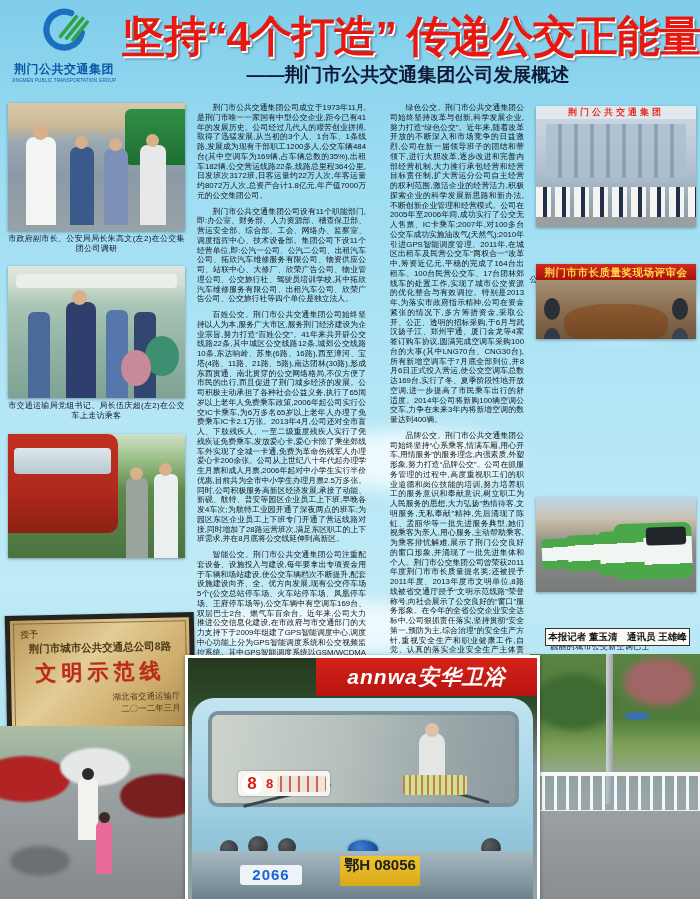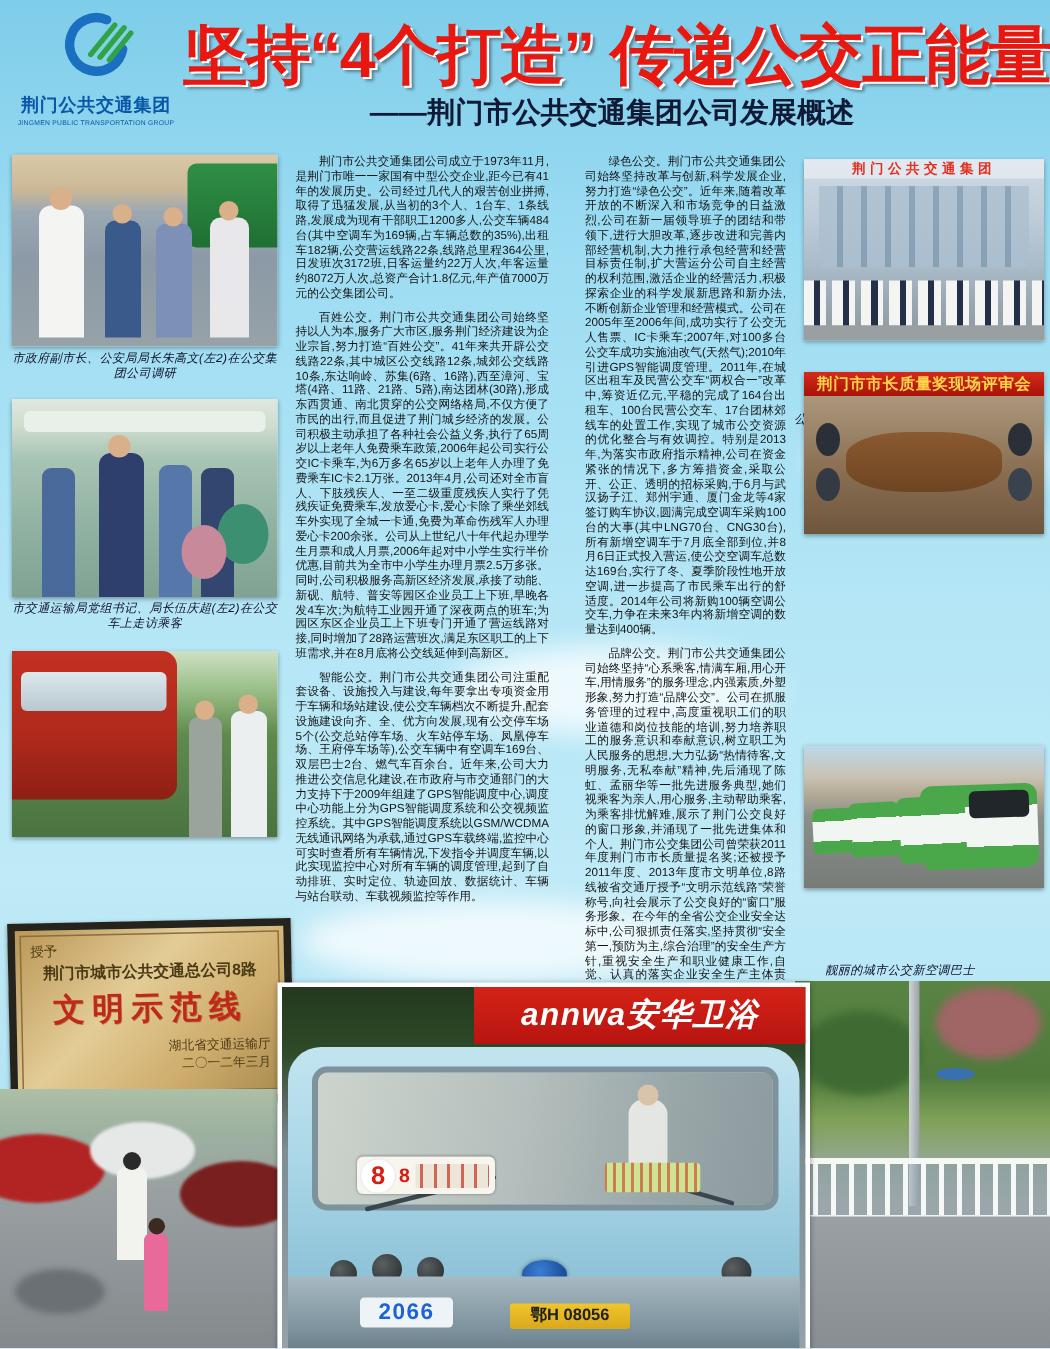--- a/index.html
+++ b/index.html
@@ -1,21 +1,21 @@
 <!DOCTYPE html>
 <html><head>
 <meta charset="utf-8">
 <style>
   html,body{margin:0;padding:0;}
   body{font-family:"Liberation Sans","DejaVu Sans",sans-serif;}
   #page{position:relative;width:700px;height:899px;overflow:hidden;
     background:linear-gradient(180deg,#7ecdea 0%,#9cdcf2 18%,#b4e6f6 45%,#bfeaf7 65%,#a6ddf1 100%);}
   .cloud{position:absolute;background:rgba(255,255,255,.75);border-radius:50%;filter:blur(9px);}
   .photo{position:absolute;overflow:hidden;box-shadow:0 1px 3px rgba(0,0,0,.35);}
-  .cap{position:absolute;font-size:8px;line-height:10px;color:#101028;text-align:center;font-style:italic;letter-spacing:.3px;}
+  .cap{position:absolute;font-size:8px;line-height:10px;color:#101028;text-align:center;letter-spacing:.3px;}
   
   #logo{position:absolute;left:8px;top:6px;width:112px;height:88px;text-align:center;}
   #logo .cn{font-size:12px;font-weight:bold;color:#0a57a8;letter-spacing:.5px;margin-top:1px;}
   #logo .en{font-size:4.5px;color:#0a57a8;letter-spacing:.2px;}
   #main-title{position:absolute;left:122px;top:8px;width:572px;text-align:left;
     font-size:43px;font-weight:900;color:#e81810;letter-spacing:-1px;white-space:nowrap;
     text-shadow:1.5px 1.5px 0 #ffffff,3px 3px 2px rgba(40,40,40,.45);}
   #sub-title{position:absolute;left:122px;top:62px;width:572px;text-align:center;
     font-size:19px;font-weight:bold;color:#101a36;}
   
@@ -66,22 +66,22 @@
   #route-sign .num2{color:#d81e12;font-size:13px;font-weight:bold;margin-left:2px;}
   #route-sign .strip{flex:1;height:16px;margin:0 4px;background:repeating-linear-gradient(90deg,#e8e2d4 0 3px,#c9402e 3px 5px,#e8e2d4 5px 9px);opacity:.8;border-radius:2px;}
   #green-sticker{position:absolute;right:48px;bottom:8px;width:64px;height:20px;background:#cfe492;border-radius:3px;
     background-image:repeating-linear-gradient(90deg,rgba(200,40,30,.55) 0 2px,transparent 2px 6px);}
   #buslogo{position:absolute;left:50%;top:142px;width:30px;height:19px;margin-left:-15px;border-radius:50%;
     background:radial-gradient(circle at 40% 40%,#3a7fd4,#123f8a);box-shadow:0 0 3px rgba(0,0,0,.4);}
   .lightcl{position:absolute;border-radius:50%;background:radial-gradient(circle at 35% 35%,#5a5f62,#23282b);}
   #bumper{position:absolute;left:0;right:0;bottom:0;height:48px;background:linear-gradient(180deg,#a7b9c2,#7e949e 70%,#6c818c);}
   #fleetno{position:absolute;left:48px;bottom:14px;width:62px;height:20px;background:#edf3f6;border-radius:3px;
     color:#1b63d4;font-size:15px;font-weight:900;text-align:center;line-height:20px;letter-spacing:1px;}
-  #plate{position:absolute;left:148px;bottom:13px;width:80px;height:17px;background:linear-gradient(180deg,#f0c52c,#d9a81c);
-    border-radius:2px;color:#20221f;font-size:11px;font-weight:bold;text-align:center;line-height:17px;}
+  #plate{position:absolute;left:148px;bottom:13px;width:80px;height:30px;background:linear-gradient(180deg,#f0c52c,#d9a81c);
+    border-radius:2px;color:#20221f;font-size:15px;font-weight:bold;text-align:center;line-height:17px;}
   
   .blob{position:absolute;border-radius:50%;}
   .rect{position:absolute;}
   
   #rp2-banner{position:absolute;left:0;top:0;right:0;height:16px;background:linear-gradient(180deg,#d62a1a,#a81208);
     color:#ffd34a;font-size:10.5px;font-weight:bold;text-align:center;line-height:16px;letter-spacing:.5px;}
   
   #rp3-callig{position:absolute;left:0;top:4px;right:0;text-align:center;color:#9fd4f0;font-size:10px;
     font-weight:bold;font-style:italic;letter-spacing:6px;}
   
@@ -161,56 +161,58 @@
     <div class="blob" style="left:120px;top:48px;width:80px;height:44px;background:#7a1f1f;filter:blur(1px);"></div>
     <div class="rect" style="left:78px;top:52px;width:20px;height:62px;background:#f2f2ee;border-radius:6px 6px 0 0;"></div>
     <div class="blob" style="left:82px;top:42px;width:12px;height:12px;background:#2a2a2a;"></div>
     <div class="rect" style="left:96px;top:96px;width:16px;height:52px;background:#e86a9a;border-radius:5px 5px 2px 2px;"></div>
     <div class="blob" style="left:99px;top:86px;width:11px;height:11px;background:#3a2a20;"></div>
     <div class="blob" style="left:10px;top:120px;width:60px;height:30px;background:#6a7074;filter:blur(2px);"></div>
   </div>
 
   <div id="artcol1" class="artcol">
       <p>荆门市公共交通集团公司成立于1973年11月,是荆门市唯一一家国有中型公交企业,距今已有41年的发展历史。公司经过几代人的艰苦创业拼搏,取得了迅猛发展,从当初的3个人、1台车、1条线路,发展成为现有干部职工1200多人,公交车辆484台(其中空调车为169辆,占车辆总数的35%),出租车182辆,公交营运线路22条,线路总里程364公里,日发班次3172班,日客运量约22万人次,年客运量约8072万人次,总资产合计1.8亿元,年产值7000万元的公交集团公司。</p>
+      <p>荆门市公共交通集团公司设有11个职能部门,即:办公室、财务部、人力资源部、稽查保卫部、营运安全部、综合部、工会、网络办、监察室、调度指挥中心、技术设备部。集团公司下设11个经营单位,即:公汽一公司、公汽二公司、出租汽车公司、拓欣汽车维修服务有限公司、物资供应公司、站联中心、大修厂、欣荣广告公司、物业管理公司、公交旅行社、驾驶员培训学校,其中拓欣汽车维修服务有限公司、出租汽车公司、欣荣广告公司、公交旅行社等四个单位是独立法人。</p>
       <p>百姓公交。荆门市公共交通集团公司始终坚持以人为本,服务广大市区,服务荆门经济建设为企业宗旨,努力打造“百姓公交”。41年来共开辟公交线路22条,其中城区公交线路12条,城郊公交线路10条,东达响岭、苏集(6路、16路),西至漳河、宝塔(4路、11路、21路、5路),南达团林(30路),形成东西贯通、南北贯穿的公交网络格局,不仅方便了市民的出行,而且促进了荆门城乡经济的发展。公司积极主动承担了各种社会公益义务,执行了65周岁以上老年人免费乘车政策,2006年起公司实行公交IC卡乘车,为6万多名65岁以上老年人办理了免费乘车IC卡2.1万张。2013年4月,公司还对全市盲人、下肢残疾人、一至二级重度残疾人实行了凭残疾证免费乘车,发放爱心卡,爱心卡除了乘坐郊线车外实现了全城一卡通,免费为革命伤残军人办理爱心卡200余张。公司从上世纪八十年代起办理学生月票和成人月票,2006年起对中小学生实行半价优惠,目前共为全市中小学生办理月票2.5万多张。同时,公司积极服务高新区经济发展,承接了动能、新砚、航特、普安等园区企业员工上下班,早晚各发4车次;为航特工业园开通了深夜两点的班车;为园区东区企业员工上下班专门开通了营运线路对接,同时增加了28路运营班次,满足东区职工的上下班需求,并在8月底将公交线延伸到高新区。</p>
       <p>智能公交。荆门市公共交通集团公司注重配套设备、设施投入与建设,每年要拿出专项资金用于车辆和场站建设,使公交车辆档次不断提升,配套设施建设向齐、全、优方向发展,现有公交停车场5个(公交总站停车场、火车站停车场、凤凰停车场、王府停车场等),公交车辆中有空调车169台、双层巴士2台、燃气车百余台。近年来,公司大力推进公交信息化建设,在市政府与市交通部门的大力支持下于2009年组建了GPS智能调度中心,调度中心功能上分为GPS智能调度系统和公交视频监控系统。其中GPS智能调度系统以GSM/WCDMA无线通讯网络为承载,通过GPS车载终端,监控中心可实时查看所有车辆情况,下发指令并调度车辆,以此实现监控中心对所有车辆的调度管理,起到了自动排班、实时定位、轨迹回放、数据统计、车辆与站台联动、车载视频监控等作用。</p>
     </div>
   <div id="artcol2" class="artcol">
       <p>绿色公交。荆门市公共交通集团公司始终坚持改革与创新,科学发展企业,努力打造“绿色公交”。近年来,随着改革开放的不断深入和市场竞争的日益激烈,公司在新一届领导班子的团结和带领下,进行大胆改革,逐步改进和完善内部经营机制,大力推行承包经营和经营目标责任制,扩大营运分公司自主经营的权利范围,激活企业的经营活力,积极探索企业的科学发展新思路和新办法,不断创新企业管理和经营模式。公司在2005年至2006年间,成功实行了公交无人售票、IC卡乘车;2007年,对100多台公交车成功实施油改气(天然气);2010年引进GPS智能调度管理。2011年,在城区出租车及民营公交车“两权合一”改革中,筹资近亿元,平稳的完成了164台出租车、100台民营公交车、17台团林郊线车的处置工作,实现了城市公交资源的优化整合与有效调控。特别是2013年,为落实市政府指示精神,公司在资金紧张的情况下,多方筹措资金,采取公开、公正、透明的招标采购,于6月与武汉扬子江、郑州宇通、厦门金龙等4家签订购车协议,圆满完成空调车采购100台的大事(其中LNG70台、CNG30台),所有新增空调车于7月底全部到位,并8月6日正式投入营运,使公交空调车总数达169台,实行了冬、夏季阶段性地开放空调,进一步提高了市民乘车出行的舒适度。2014年公司将新购100辆空调公交车,力争在未来3年内将新增空调的数量达到400辆。</p>
       <p>品牌公交。荆门市公共交通集团公司始终坚持“心系乘客,情满车厢,用心开车,用情服务”的服务理念,内强素质,外塑形象,努力打造“品牌公交”。公司在抓服务管理的过程中,高度重视职工们的职业道德和岗位技能的培训,努力培养职工的服务意识和奉献意识,树立职工为人民服务的思想,大力弘扬“热情待客,文明服务,无私奉献”精神,先后涌现了陈虹、孟丽华等一批先进服务典型,她们视乘客为亲人,用心服务,主动帮助乘客,为乘客排忧解难,展示了荆门公交良好的窗口形象,并涌现了一批先进集体和个人。荆门市公交集团公司曾荣获2011年度荆门市市长质量提名奖;还被授予2011年度、2013年度市文明单位,8路线被省交通厅授予“文明示范线路”荣誉称号,向社会展示了公交良好的“窗口”服务形象。在今年的全省公交企业安全达标中,公司狠抓责任落实,坚持贯彻“安全第一,预防为主,综合治理”的安全生产方针,重视安全生产和职业健康工作,自觉、认真的落实企业安全生产主体责任,对排查出自查出的380多项问题点进行了整改,通过有效的投入使创建工作取得了显著成效。7月16日公司创建安全生产标准化评审以828分的成绩通过安全生产标准化二级企业的考评审核。</p>
     </div>
 
   <div class="photo rph" style="top:106px;height:121px;background:linear-gradient(180deg,#cfdbe4 0%,#bccbd8 35%,#a9bac8 60%,#9aa8b2 78%,#8d999f 100%);">
     <div id="rp1-sign">荆门公共交通集团</div>
     <div class="rect" style="left:10px;top:18px;width:140px;height:54px;background:repeating-linear-gradient(90deg,#aabfd0 0 12px,#7e99ae 12px 16px);opacity:.8;"></div>
     <div class="rect" style="left:0;bottom:10px;right:0;height:30px;background:repeating-linear-gradient(90deg,#f4f4f2 0 7px,#24304a 7px 11px,#f4f4f2 11px 15px,transparent 15px 19px);"></div>
     <div class="rect" style="left:0;bottom:0;right:0;height:10px;background:#9aa0a2;"></div>
   </div>
   <div class="cap rcap" style="top:231px;">公共交通集团公司领导一班人整装待发</div>
 
-  <div class="photo rph" style="top:248px;height:108px;background:linear-gradient(180deg,#b8a48c 0%,#a08a6e 30%,#8a6f52 60%,#6e563e 100%);">
+  <div class="photo rph" style="top:264px;height:75px;background:linear-gradient(180deg,#b8a48c 0%,#a08a6e 30%,#8a6f52 60%,#6e563e 100%);">
     <div id="rp2-banner">荆门市市长质量奖现场评审会</div>
     <div class="rect" style="left:28px;top:40px;width:104px;height:40px;background:linear-gradient(180deg,#8a5a30,#6e4522);border-radius:40%;"></div>
     <div class="blob" style="left:8px;top:34px;width:16px;height:22px;background:#2a2f38;"></div>
     <div class="blob" style="left:8px;top:64px;width:16px;height:22px;background:#333a44;"></div>
     <div class="blob" style="right:8px;top:34px;width:16px;height:22px;background:#2a2f38;"></div>
     <div class="blob" style="right:8px;top:64px;width:16px;height:22px;background:#3a424e;"></div>
   </div>
 
   <div class="cap rcap" style="top:468px;text-align:center;">公交集团公司员工表演文艺节目</div>
 
   <div class="photo rph" style="top:497px;height:95px;background:linear-gradient(180deg,#bcd8ea 0%,#c9c2b4 22%,#b4aa96 34%,#8a8f8a 50%,#777c78 100%);">
     <div class="rect" style="right:4px;top:26px;width:78px;height:56px;background:linear-gradient(180deg,#4aa84a 0 26%,#f2f6f2 26% 74%,#4aa84a 74% 100%);border-radius:8px;transform:rotate(-2deg);"></div>
     <div class="rect" style="right:10px;top:30px;width:40px;height:18px;background:#20262a;border-radius:4px;transform:rotate(-2deg);"></div>
     <div class="rect" style="left:62px;top:34px;width:46px;height:44px;background:linear-gradient(180deg,#4aa84a 0 28%,#f2f6f2 28% 72%,#4aa84a 72% 100%);border-radius:6px;transform:rotate(-3deg);"></div>
     <div class="rect" style="left:30px;top:38px;width:34px;height:36px;background:linear-gradient(180deg,#4aa84a 0 28%,#f2f6f2 28% 72%,#4aa84a 72% 100%);border-radius:5px;transform:rotate(-3deg);"></div>
     <div class="rect" style="left:6px;top:42px;width:26px;height:30px;background:linear-gradient(180deg,#4aa84a 0 28%,#f2f6f2 28% 72%,#4aa84a 72% 100%);border-radius:4px;transform:rotate(-3deg);"></div>
   </div>
   <div class="cap rcap" style="top:598px;">靓丽的城市公交新空调巴士</div>
 
+  <div id="byline">本报记者 董玉清　通讯员 王雄峰</div>
 
   <div class="photo" style="left:530px;top:654px;width:170px;height:245px;box-shadow:none;background:linear-gradient(180deg,#5a8444 0%,#4f7a3c 26%,#7fa258 38%,#9aa8a0 52%,#a7acab 60%,#9aa0a4 100%);">
     <div class="blob" style="right:6px;top:4px;width:70px;height:48px;background:#a06565;filter:blur(3px);"></div>
     <div class="blob" style="left:4px;top:20px;width:80px;height:56px;background:#3f6b33;filter:blur(3px);"></div>
     <div class="rect" style="left:76px;top:0;width:7px;height:150px;background:linear-gradient(90deg,#cfd4d6,#9aa2a6);"></div>
     <div class="blob" style="left:94px;top:58px;width:26px;height:8px;background:#3a6fb0;"></div>
     <div class="rect" style="left:0;top:118px;right:0;height:34px;background:repeating-linear-gradient(90deg,#f6f8f8 0 3px,rgba(120,150,170,.25) 3px 12px);border-top:4px solid #f6f8f8;border-bottom:4px solid #eef2f2;"></div>
     <div class="rect" style="left:0;bottom:0;right:0;height:88px;background:linear-gradient(180deg,#9aa0a4,#888e92);"></div>
   </div>
 

